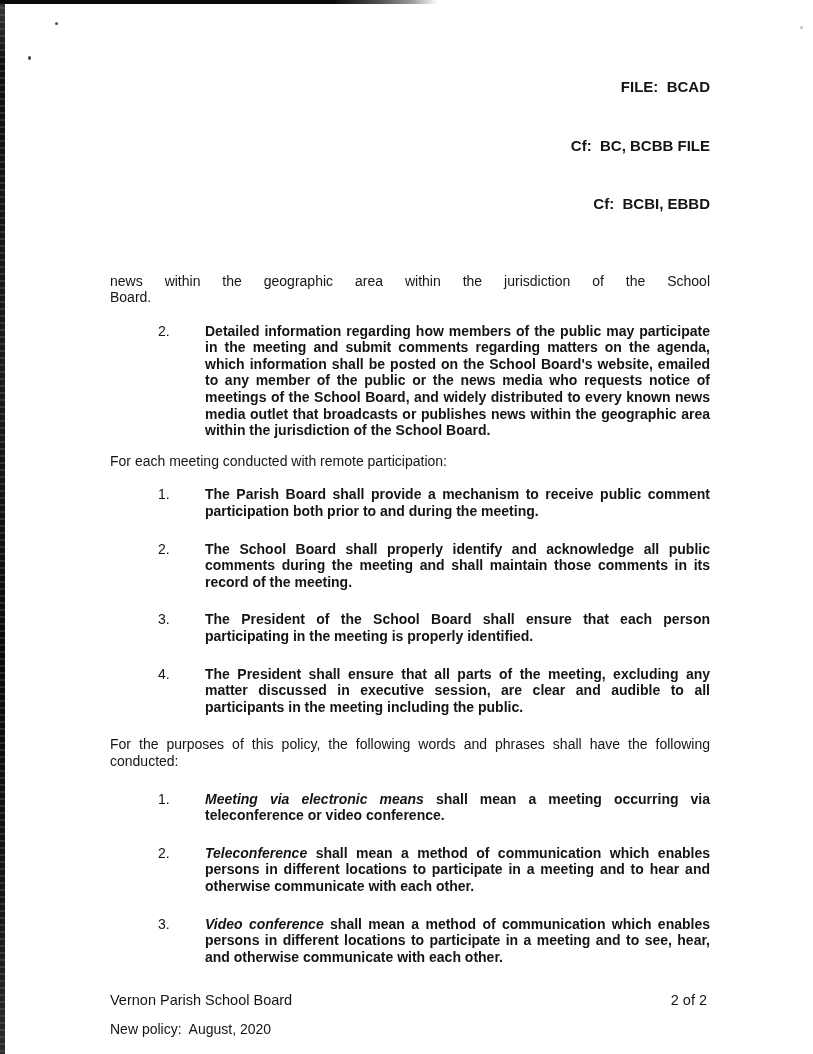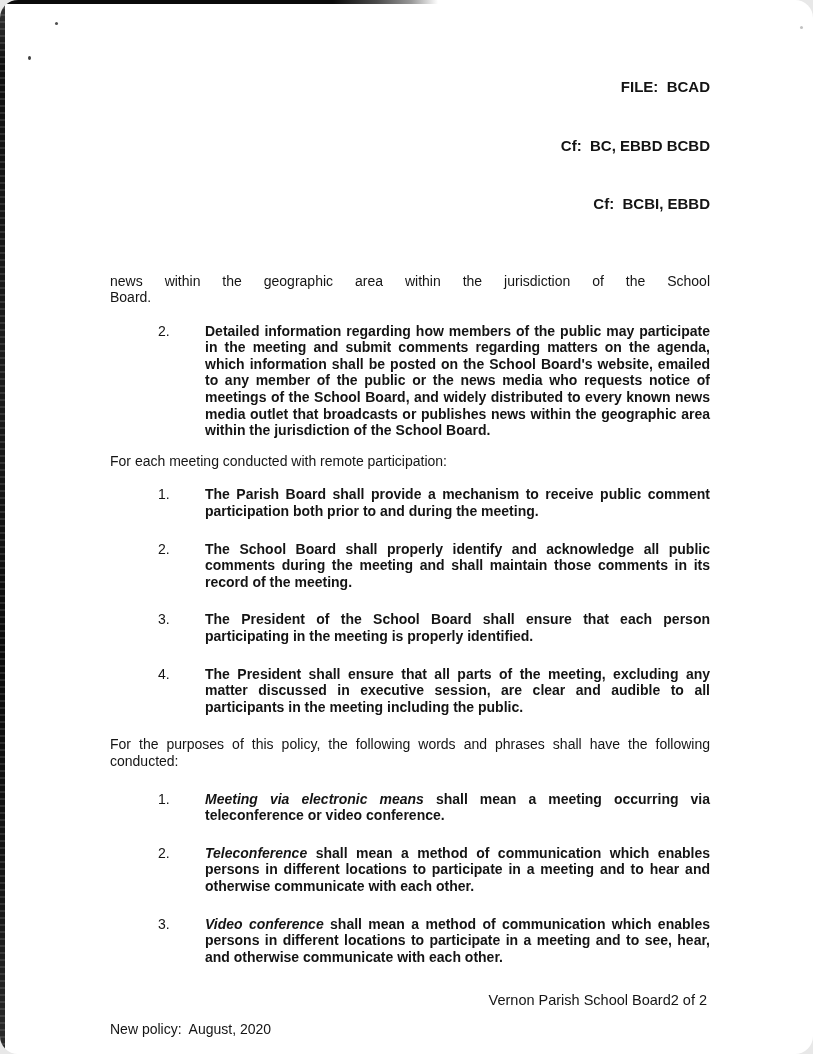--- a/index.html
+++ b/index.html
@@ -7,21 +7,20 @@
     position:relative;
     width:813px;height:1054px;
     background:#ffffff;
     overflow:hidden;
     font-family:"Liberation Sans","DejaVu Sans",sans-serif;
     color:#141414;
     box-sizing:border-box;
     padding:38px 103px 0 110px;
     font-size:14px;
     line-height:16.6px;
-    border-radius:18px;
   }
   
   .edge-left{
     position:absolute;left:0;top:0;width:5px;height:1054px;
     background:linear-gradient(180deg,#3a3a3a 0%,#101010 6%,#1c1c1c 35%,#0b0b0b 62%,#161616 85%,#2b2b2b 100%);
   }
   .edge-left:after{
     content:"";position:absolute;inset:0;
     background:repeating-linear-gradient(180deg,rgba(255,255,255,.12) 0 2px,rgba(0,0,0,0) 2px 7px);
   }
@@ -59,38 +58,38 @@
   .mb21{margin-bottom:21px;}
   .mb22{margin-bottom:22px;}
 
   .lead-line{white-space:pre-wrap;}
   .term{font-style:italic;}
 
   .history{line-height:17px;white-space:pre-wrap;margin-bottom:20px;}
 
   .page-footer{
     position:absolute;left:110px;right:106px;top:992px;
-    display:flex;justify-content:flex-end;
+    display:flex;justify-content:space-between;
     font-size:14.5px;
   }
 </style>
 </head>
 <body>
 
 <div class="page">
 
   <div class="edge-left"></div>
   <div class="edge-top"></div>
   <div class="speck speck1"></div>
   <div class="speck speck2"></div>
   <div class="speck speck3"></div>
 
   <div class="doc-header">
     <div>FILE:  BCAD</div>
-    <div>Cf:  BC, EBBD BCBD</div>
+    <div>Cf:  BC, BCBB FILE</div>
     <div>Cf:  BCBI, EBBD</div>
   </div>
 
   <div class="cont-para mb17">
       <div class="line">news within the geographic area within the jurisdiction of the School</div>
       <div class="line last">Board.</div>
     </div>
 
   <div class="item mb14">
     <div class="num">2.</div>

